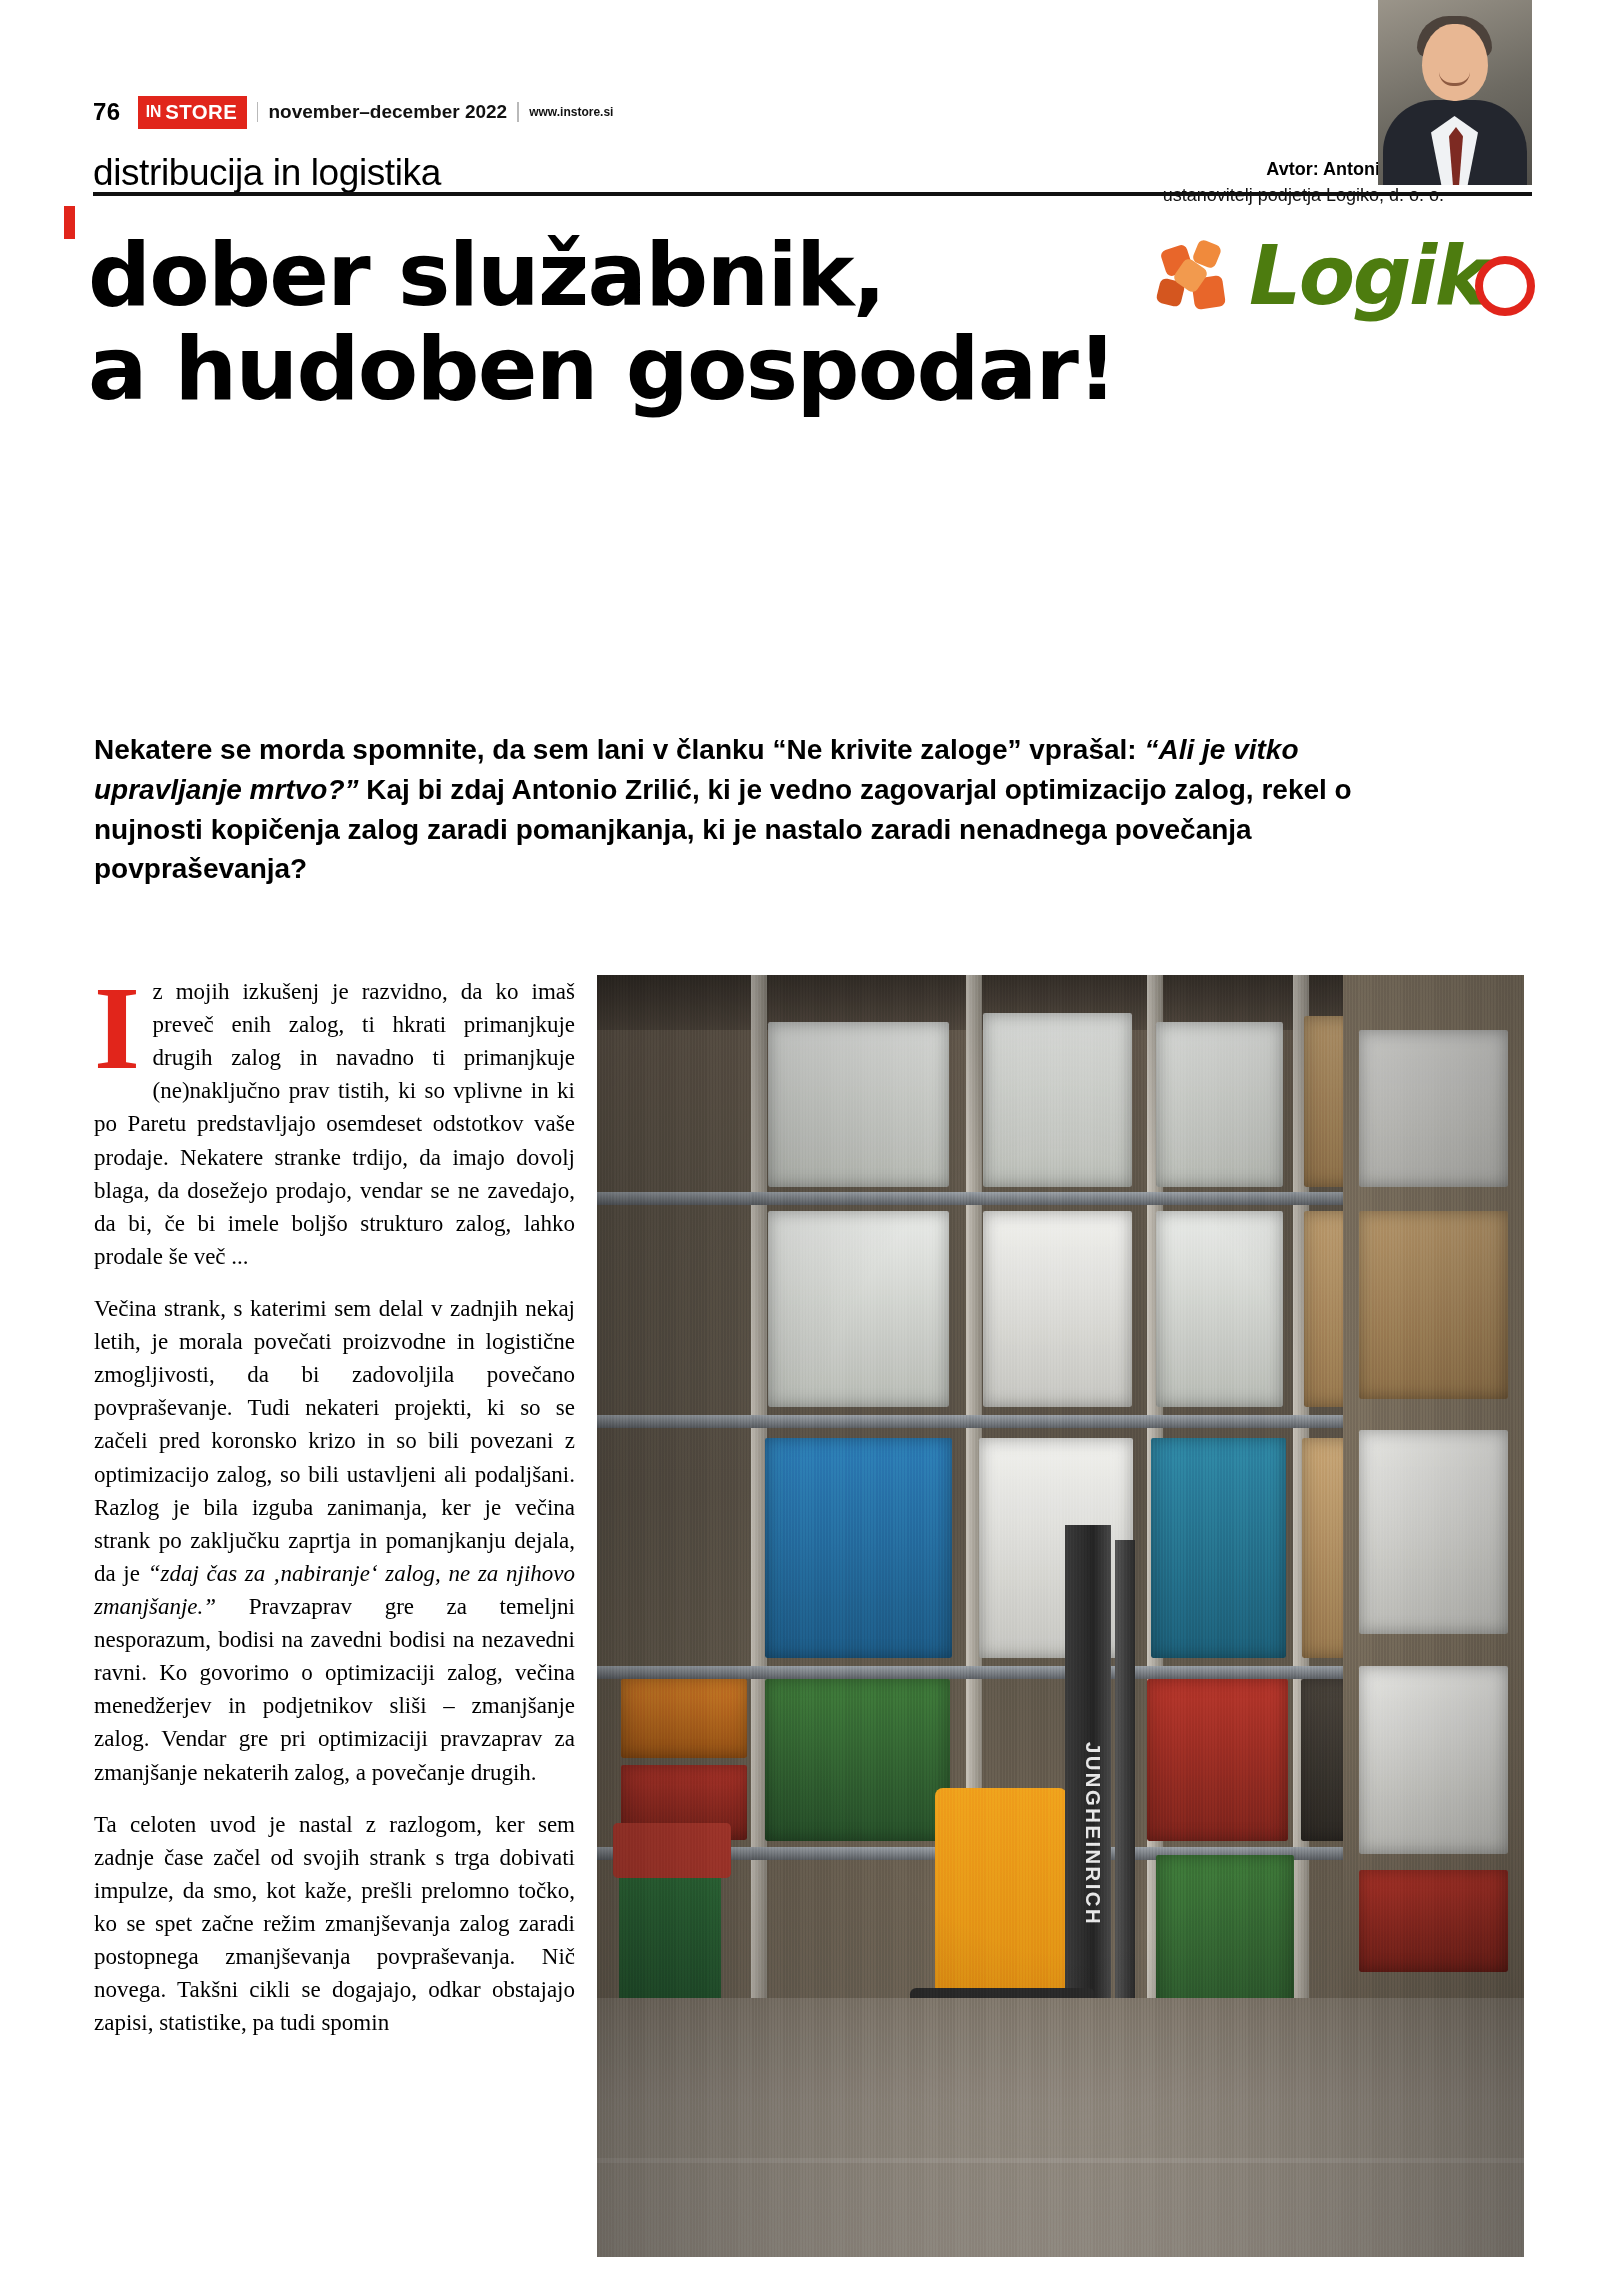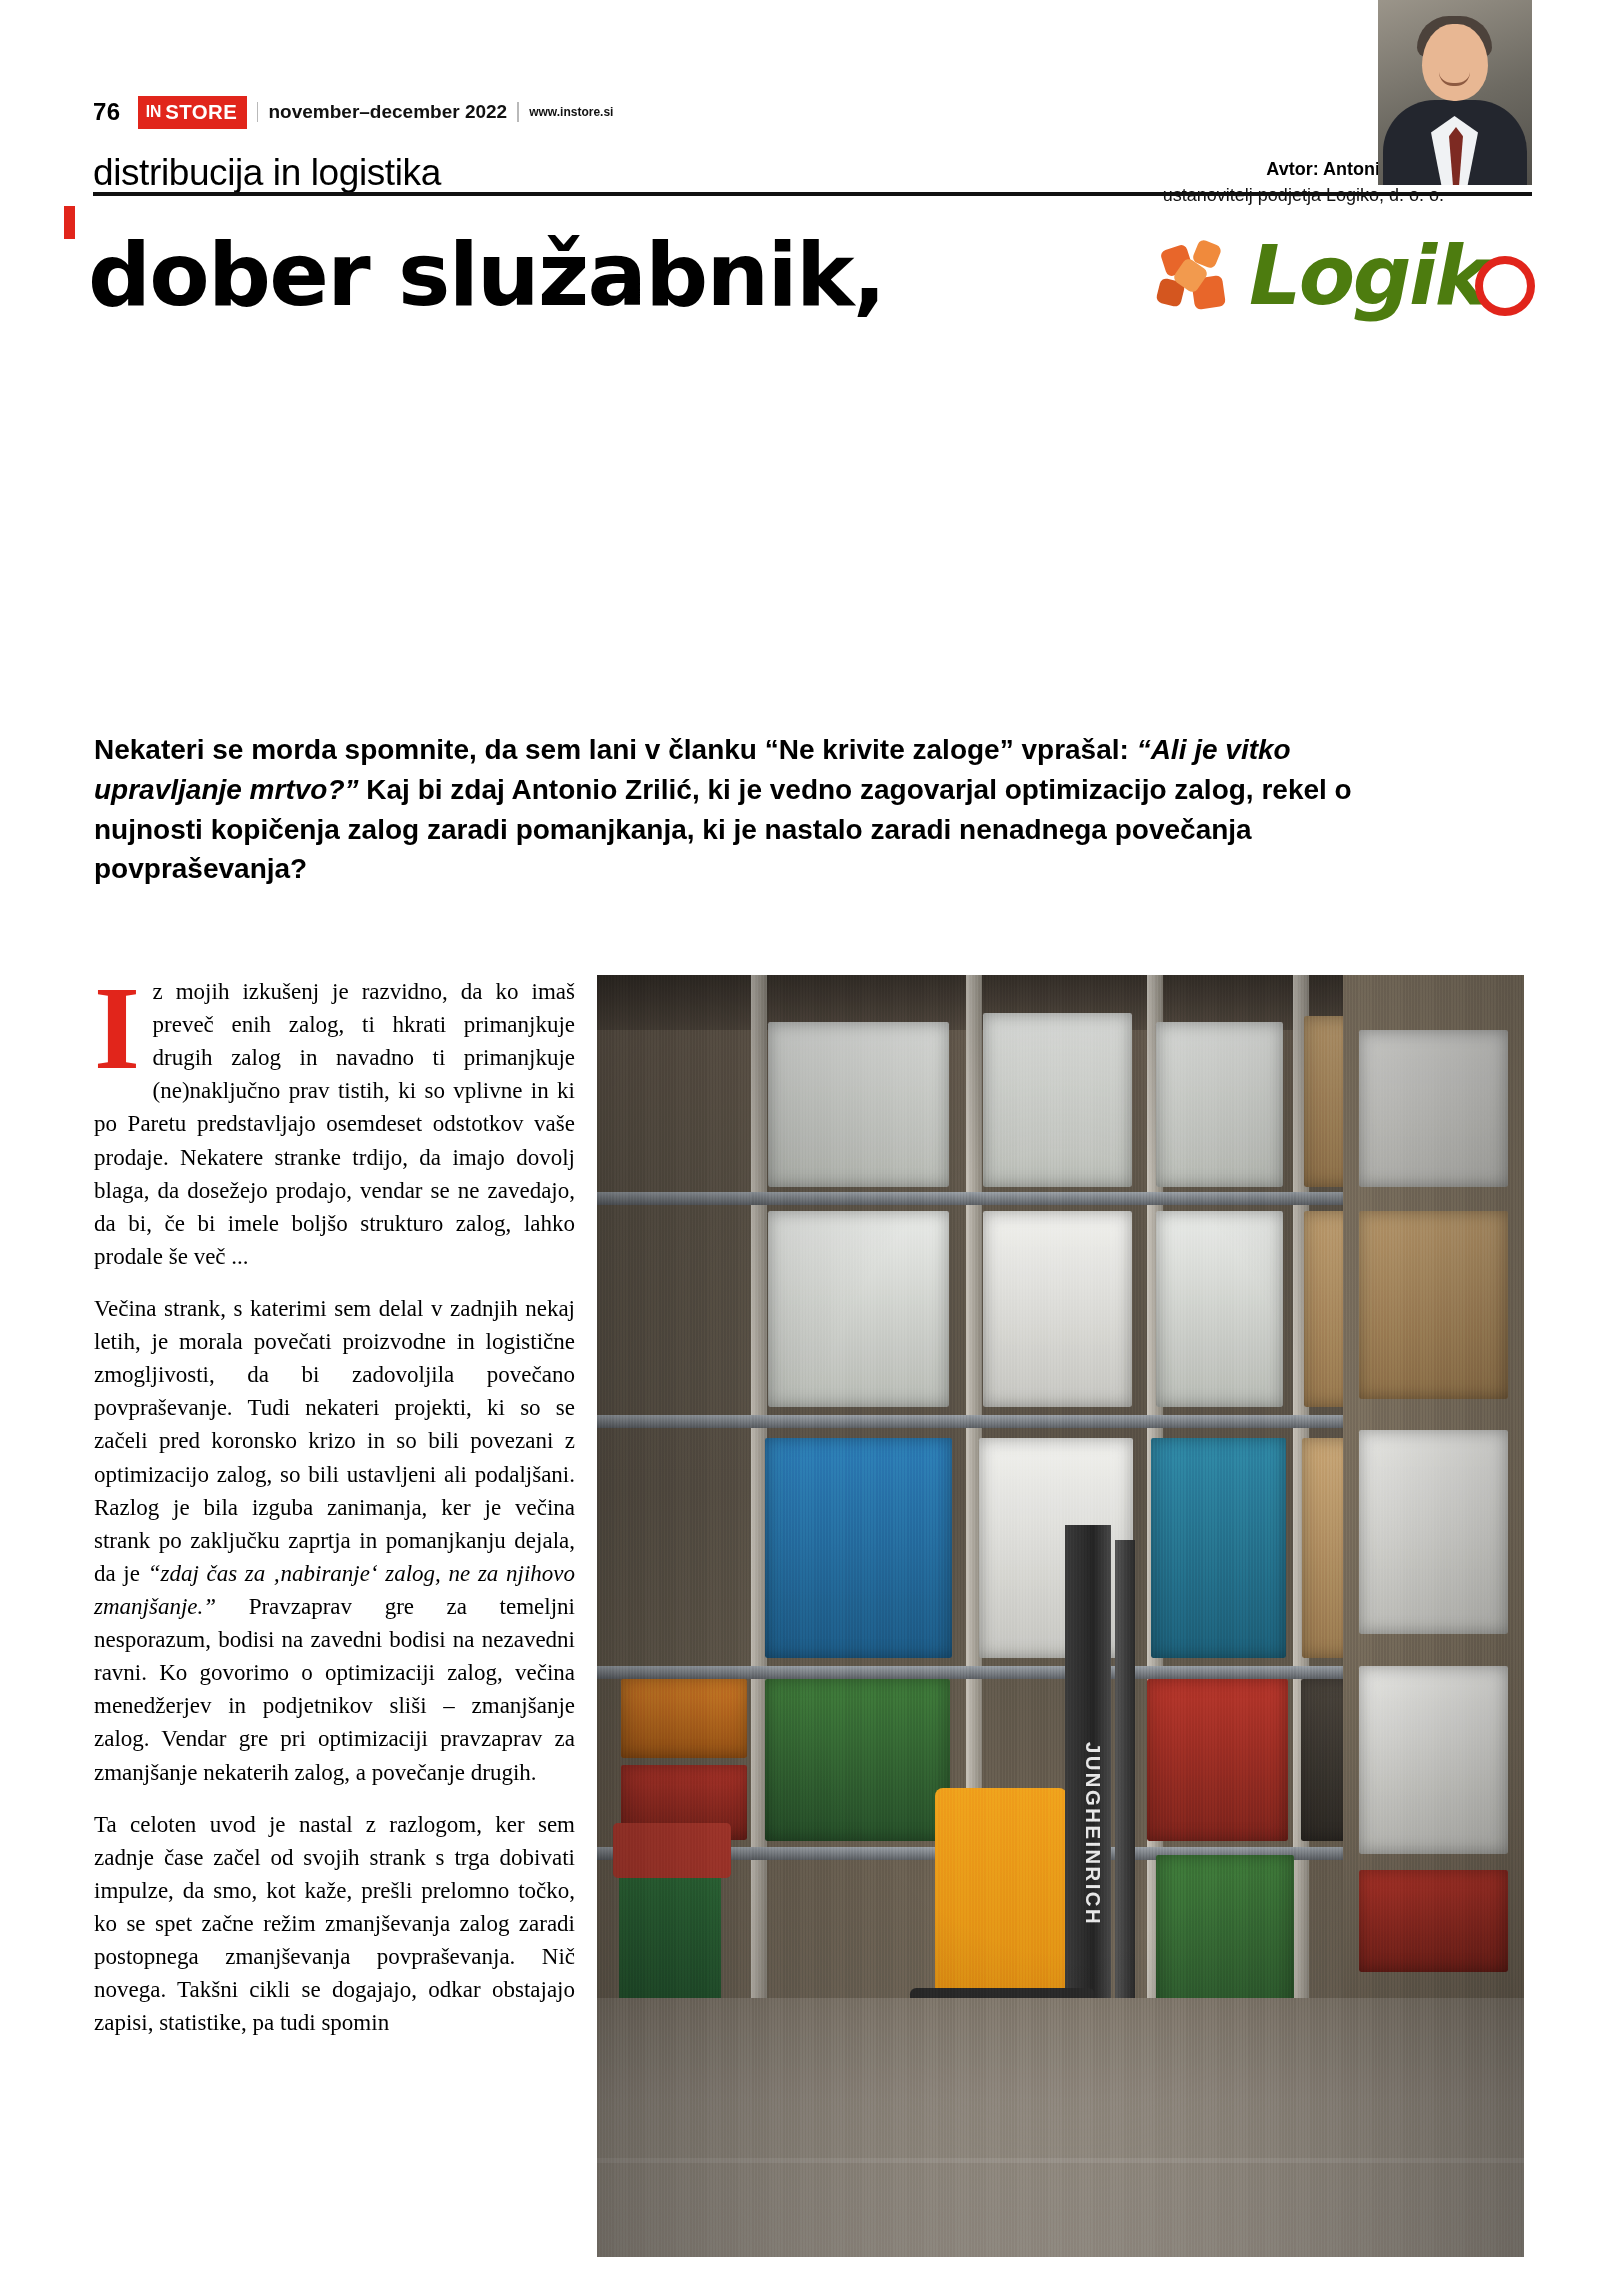--- a/index.html
+++ b/index.html
@@ -454,36 +454,37 @@
     <div class="ap-hair"></div>
     <div class="ap-head"></div>
     <div class="ap-smile"></div>
   </div>
 
   <div class="rule-under-header"></div>
   <div class="red-tick"></div>
 
   <div class="headline">
     <span class="hl-line">dober služabnik,</span>
+    <span class="hl-line">a hudoben gospodar!</span>
   </div>
 
   <div class="logiko">
     <div class="logiko-mark">
       <span class="lm-p lm1"></span>
       <span class="lm-p lm2"></span>
       <span class="lm-p lm3"></span>
       <span class="lm-p lm4"></span>
       <span class="lm-p lm5"></span>
     </div>
     <div class="logiko-text">Logik</div>
     <div class="logiko-o2"></div>
   </div>
 
   <div class="lead">
-    <span>Nekateri se morda spomnite, da sem lani v članku “Ne krivite zaloge” vprašal: </span><em>“Ali je vitko upravljanje mrtvo?”</em><span> Kaj bi zdaj Antonio Zrilić, ki je vedno zagovarjal optimizacijo zalog, rekel o nujnosti kopičenja zalog zaradi pomanjkanja, ki je nastalo zaradi nenadnega povečanja povpraševanja?</span>
+    <span>Nekatere se morda spomnite, da sem lani v članku “Ne krivite zaloge” vprašal: </span><em>“Ali je vitko upravljanje mrtvo?”</em><span> Kaj bi zdaj Antonio Zrilić, ki je vedno zagovarjal optimizacijo zalog, rekel o nujnosti kopičenja zalog zaradi pomanjkanja, ki je nastalo zaradi nenadnega povečanja povpraševanja?</span>
   </div>
 
   <div class="bodycol">
     <p>
       <span class="dropcap">I</span><span>z mojih izkušenj je razvidno, da ko imaš preveč enih zalog, ti hkrati primanjkuje drugih zalog in navadno ti primanjkuje (ne)naključno prav tistih, ki so vplivne in ki po Paretu predstavljajo osemdeset odstotkov vaše prodaje. Nekatere stranke trdijo, da imajo dovolj blaga, da dosežejo prodajo, vendar se ne zavedajo, da bi, če bi imele boljšo strukturo zalog, lahko prodale še več ...</span>
     </p>
     <p>
       <span>Večina strank, s katerimi sem delal v zadnjih nekaj letih, je morala povečati proizvodne in logistične zmogljivosti, da bi zadovoljila povečano povpraševanje. Tudi nekateri projekti, ki so se začeli pred koronsko krizo in so bili povezani z optimizacijo zalog, so bili ustavljeni ali podaljšani. Razlog je bila izguba zanimanja, ker je večina strank po zaključku zaprtja in pomanjkanju dejala, da je </span><em>“zdaj čas za ‚nabiranje‘ zalog, ne za njihovo zmanjšanje.”</em><span> Pravzaprav gre za temeljni nesporazum, bodisi na zavedni bodisi na nezavedni ravni. Ko govorimo o optimizaciji zalog, večina menedžerjev in podjetnikov sliši – zmanjšanje zalog. Vendar gre pri optimizaciji pravzaprav za zmanjšanje nekaterih zalog, a povečanje drugih.</span>
     </p>
     <p>Ta celoten uvod je nastal z razlogom, ker sem zadnje čase začel od svojih strank s trga dobivati impulze, da smo, kot kaže, prešli prelomno točko, ko se spet začne režim zmanjševanja zalog zaradi postopnega zmanjševanja povpraševanja. Nič novega. Takšni cikli se dogajajo, odkar obstajajo zapisi, statistike, pa tudi spomin</p>

